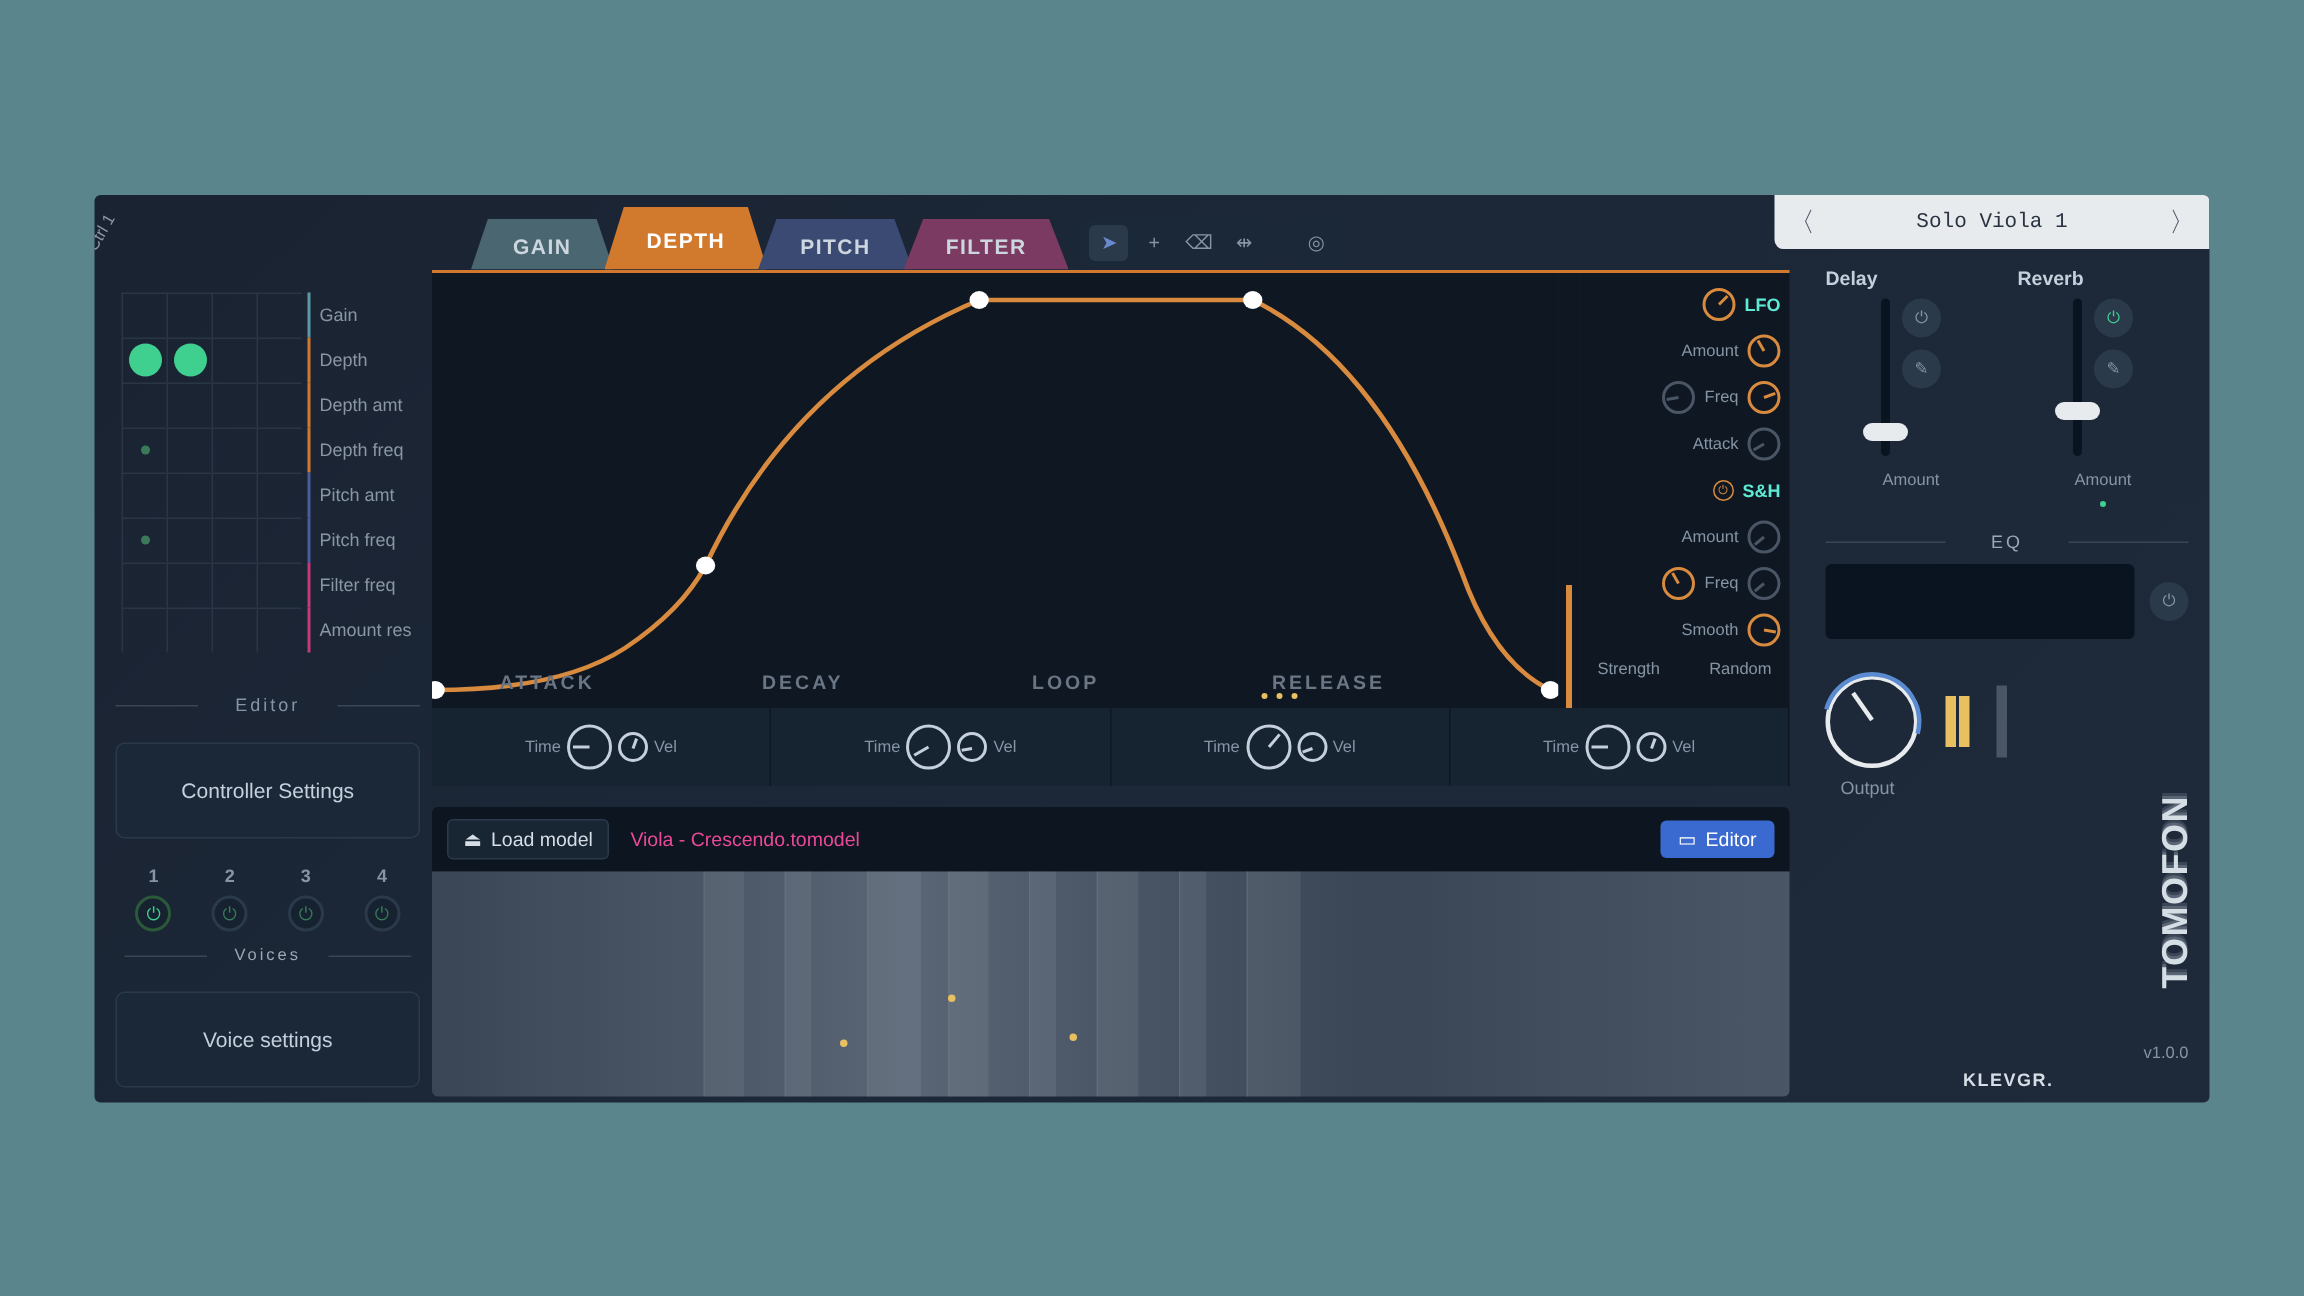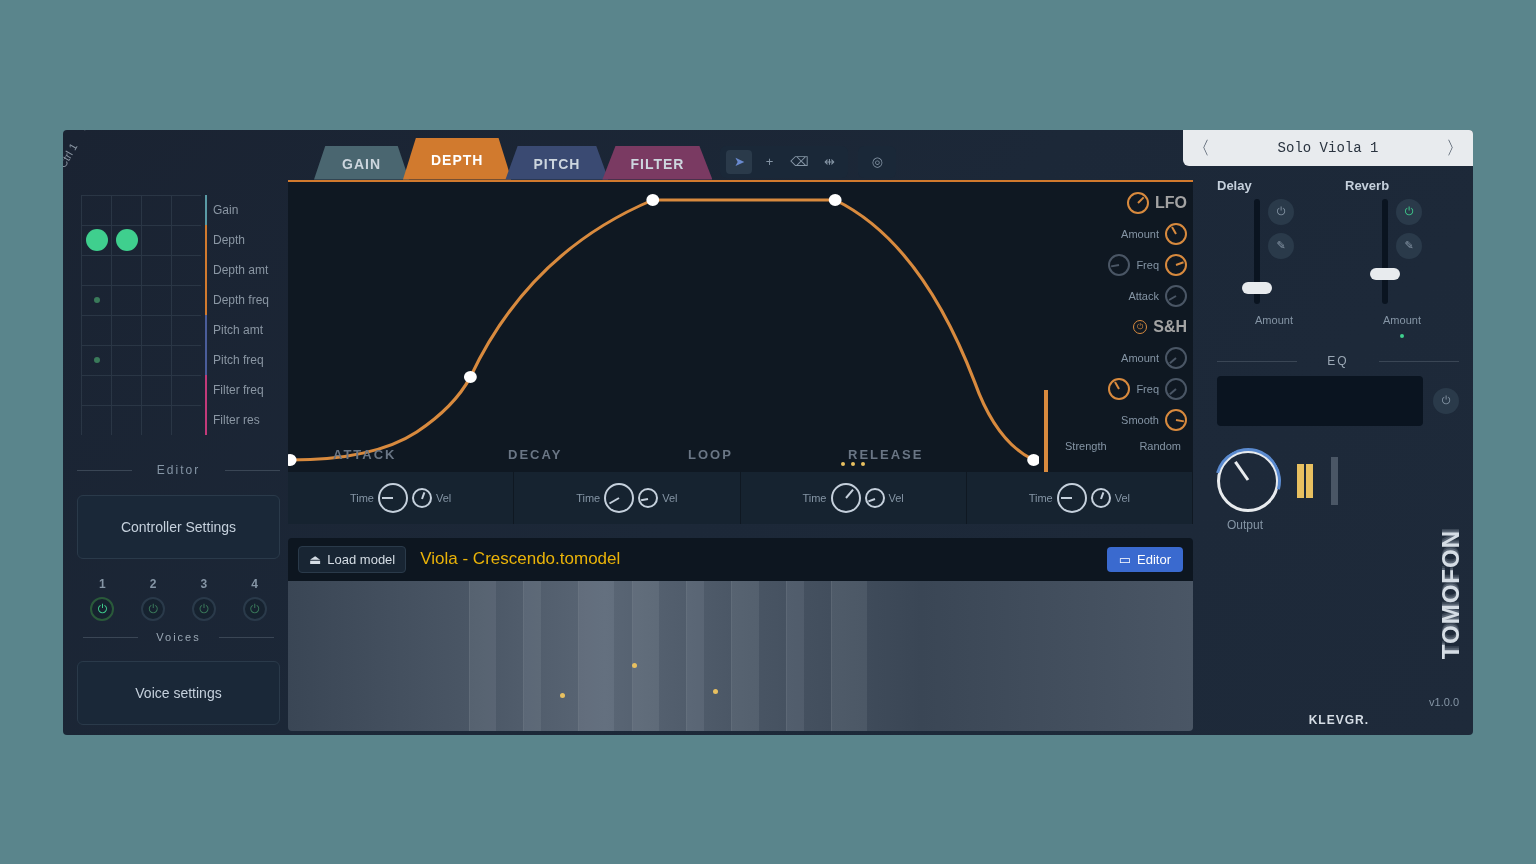--- a/index.html
+++ b/index.html
@@ -95,21 +95,21 @@
   .env-svg { position:absolute; inset:0; width:100%; height:100%; }
   .env-node { fill: #fff; }
   .env-path { stroke: #d88a3e; stroke-width: 3; fill: none; }
   .env-stage-label { position: absolute; bottom: 10px; font-size: 13px; letter-spacing: 2px; color: #6a7685; font-weight: bold; }
   .vmeter { width: 14px; background: #0f1822; position: relative; }
   .vmeter-fill { position: absolute; bottom: 0; width: 4px; left:5px; height: 28%; background: #d88a3e; }
 
   .mod-panel { width: 140px; background: #0f1822; padding: 8px 6px; display: flex; flex-direction: column; gap: 5px; }
   .mod-row { display: flex; align-items: center; justify-content: flex-end; gap: 6px; height: 26px; }
   .mod-label { font-size: 11px; color: #8595a5; }
-  .mod-section-label { font-size: 16px; color: #a3a3a3; font-weight: bold; }
+  .mod-section-label { font-size: 12px; color: #5eead4; font-weight: bold; }
   .knob-mini {
     width: 22px; height: 22px; border-radius: 50%; border: 2px solid #d88a3e;
     position: relative; cursor: pointer; flex-shrink: 0;
   }
   .knob-mini::after { content:""; position:absolute; width:2px; height:8px; background:#d88a3e; left:50%; top:1px; transform-origin: bottom; transform: translateX(-50%) rotate(var(--r,0deg)); }
   .knob-dark { border-color: #4a5665; } .knob-dark::after { background:#4a5665; }
   .mini-power { width:14px; height:14px; border:1.5px solid #d88a3e; border-radius:50%; display:flex; align-items:center; justify-content:center; color:#d88a3e; font-size:8px; cursor:pointer; }
   .mod-bottom { display: flex; justify-content: space-between; padding: 0 6px; margin-top: 2px; }
 
   .stage-controls { display: flex; background: #162330; height: 52px; }
@@ -117,21 +117,21 @@
   .stage-lbl { font-size: 11px; color: #8595a5; }
   .knob-med { width: 30px; height: 30px; border-radius: 50%; border: 2px solid #c5d0dc; position: relative; cursor:pointer; }
   .knob-med::after { content:""; position:absolute; width:2px; height:11px; background:#c5d0dc; left:50%; top:2px; transform-origin: bottom; transform: translateX(-50%) rotate(var(--r,0deg)); }
   .knob-sm { width: 20px; height: 20px; border: 2px solid #c5d0dc; }
   .knob-sm::after { height: 7px; }
   .loop-dots { position:absolute; top:-10px; left:50%; transform:translateX(-50%); display:flex; gap:6px; }
   .loop-dot { width:4px; height:4px; border-radius:50%; background:#e8c060; }
 
   .model-bar { display: flex; align-items: center; gap: 14px; background: #0d1620; padding: 8px 10px; margin-top: 14px; border-radius: 4px 4px 0 0; }
   .load-btn { background: #182533; border:1px solid #2a3a4a; border-radius:4px; color:#d5dde5; padding: 5px 10px; font-size:13px; display:flex; align-items:center; gap:6px; cursor:pointer; }
-  .model-name { color: #eab308; font-size: 17px; }
+  .model-name { color: #ec4899; font-size: 13px; }
   .editor-btn { margin-left:auto; background:#3a6acf; color:#fff; padding:5px 12px; border-radius:4px; font-size:13px; display:flex; align-items:center; gap:6px; cursor:pointer; }
 
   .waveform {
     height: 150px; background: linear-gradient(to right, #3a4655, #4a5665 20%, #5a6675 35%, #4a5665 50%, #3a4655 70%, #4a5665);
     position: relative; border-radius: 0 0 4px 4px;
   }
   .wf-seg { position:absolute; top:0; bottom:0; background: rgba(200,210,220,0.1); border-left:1px solid rgba(120,130,140,0.3); }
   .wf-dot { position:absolute; width:5px; height:5px; border-radius:50%; background:#e8c060; }
 
   
@@ -245,21 +245,21 @@
           <div class="matrix-cell"></div>
       </div>
       <div class="matrix-rows">
         <span class="matrix-row-label rbar-gain">Gain</span>
         <span class="matrix-row-label rbar-depth">Depth</span>
         <span class="matrix-row-label rbar-depth">Depth amt</span>
         <span class="matrix-row-label rbar-depth">Depth freq</span>
         <span class="matrix-row-label rbar-pitch">Pitch amt</span>
         <span class="matrix-row-label rbar-pitch">Pitch freq</span>
         <span class="matrix-row-label rbar-filter">Filter freq</span>
-        <span class="matrix-row-label rbar-filter">Filter res</span>
+        <span class="matrix-row-label rbar-filter">Amount res</span>
       </div>
     </div>
     <div class="matrix-title">Editor</div>
 
     <div class="side-btn">Controller Settings</div>
 
     <div class="voices-row">
       <div class="voice-col">
           <span class="voice-num">1</span>
           <div class="power-btn power-on">⏻</div>

